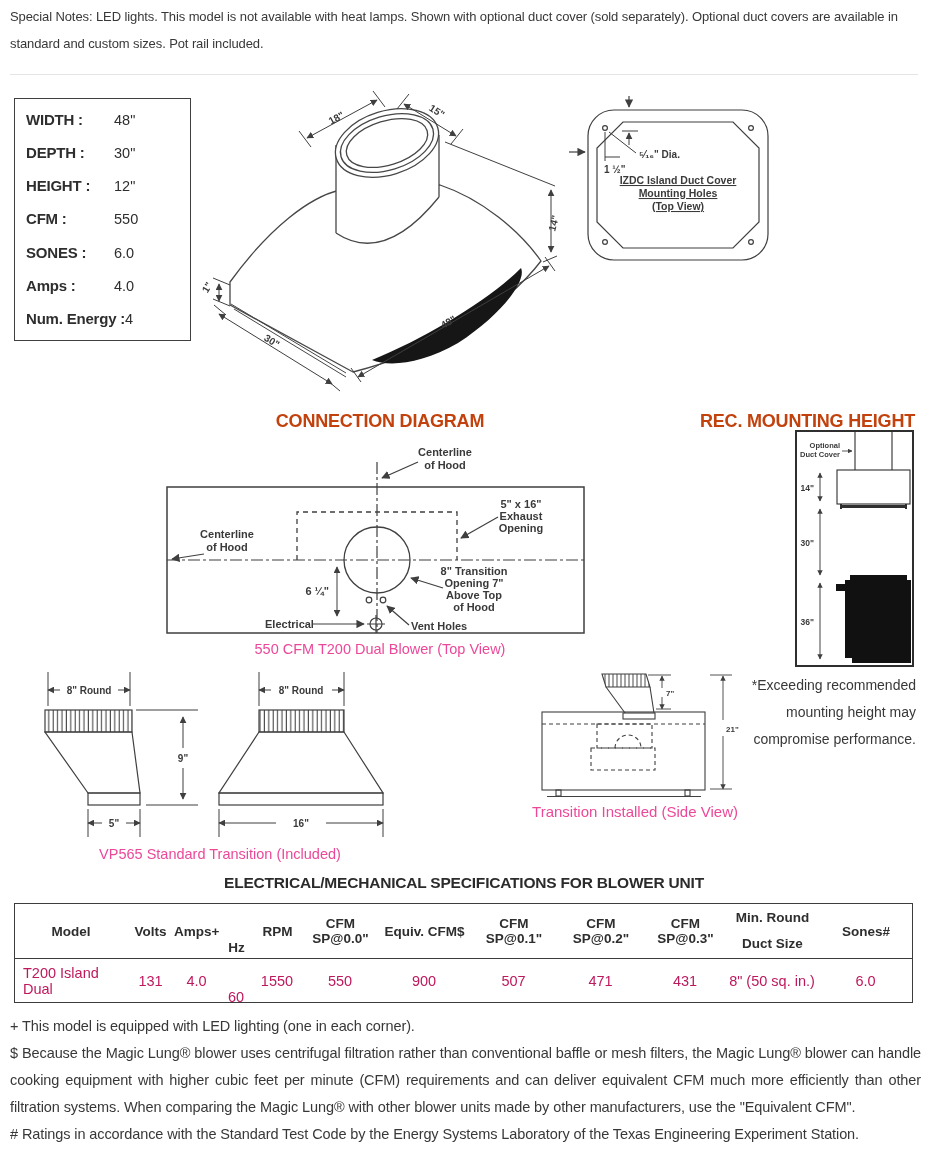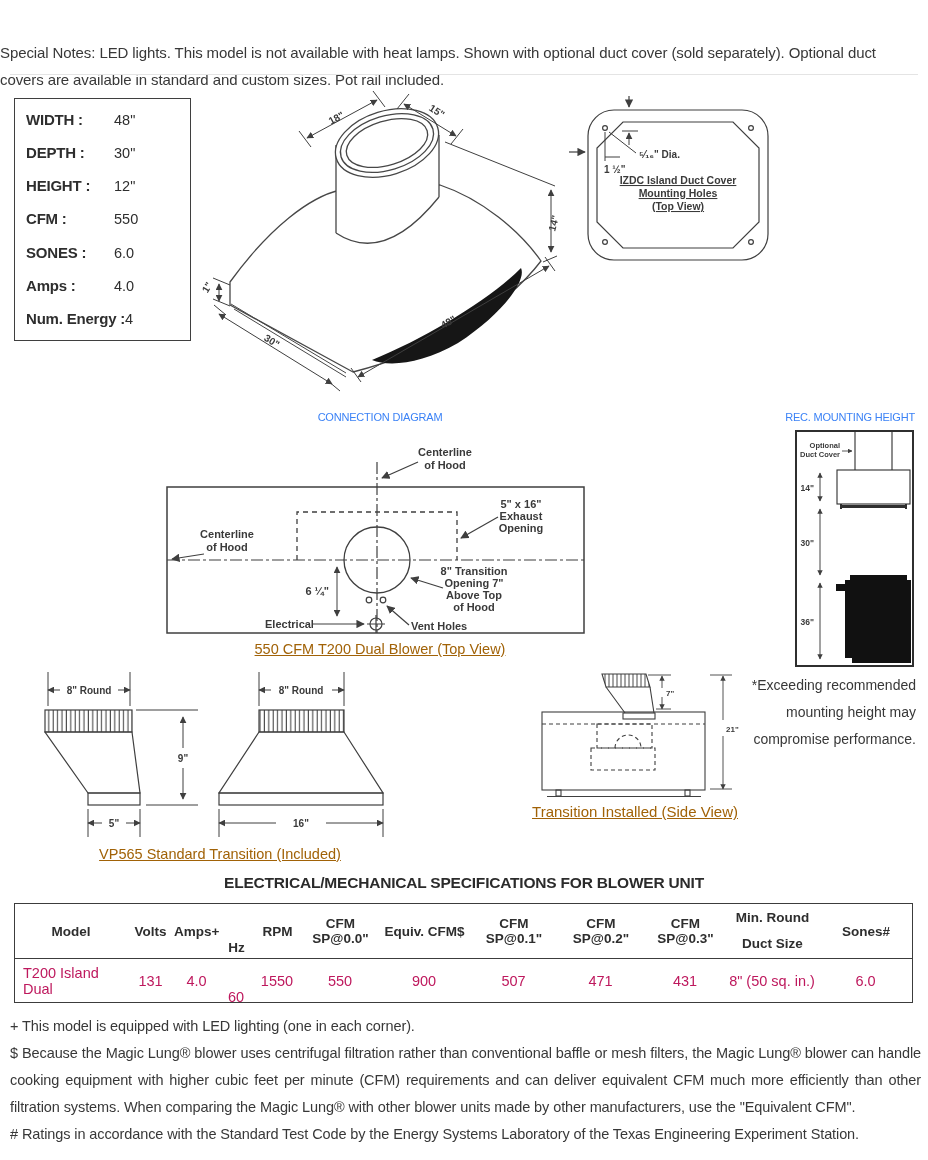--- a/index.html
+++ b/index.html
@@ -1,29 +1,29 @@
 <!DOCTYPE html>
 <html><head>
 <meta charset="utf-8">
 <style>
   html,body{margin:0;padding:0;background:#fff;}
   .page{position:relative;width:928px;height:1160px;background:#fff;overflow:hidden;
         font-family:"Liberation Sans",sans-serif;color:#383838;}
   .abs{position:absolute;}
-  .notes{top:3px;left:0;width:911px;font-size:15px;line-height:27px;letter-spacing:-0.1px;margin-top:36px;}
+  .notes{top:3px;left:10px;width:911px;font-size:13px;line-height:27px;letter-spacing:-0.1px;}
   .divider{top:74px;left:10px;width:908px;height:1px;background:#e4e4e4;}
   
   .spec-box{top:98px;left:14px;width:177px;height:243px;border:1.5px solid #3f3f3f;
             display:flex;flex-direction:column;justify-content:space-around;padding:4px 0 4px 11px;box-sizing:border-box;}
   .spec-row{white-space:nowrap;}
   .spec-label{display:inline-block;min-width:88px;font-size:15px;font-weight:600;color:#2e2e2e;letter-spacing:-0.2px;}
   .spec-value{font-size:14.5px;color:#2e2e2e;}
   
-  .sec-title{font-size:11px;font-weight:400;color:#3b82f6;letter-spacing:-0.2px;}
-  .caption{font-size:14.5px;color:#a16207;text-decoration:underline;}
+  .sec-title{font-size:18px;font-weight:700;color:#c2410c;letter-spacing:-0.2px;}
+  .caption{font-size:14.5px;color:#ec4899;}
   .center{text-align:center;}
   .right{text-align:right;}
   .mount-note{top:672px;left:740px;width:176px;font-size:14px;line-height:27px;text-align:right;color:#383838;}
   .mount-note span{display:block;}
   
   .tbl-title{top:874px;left:0;width:928px;font-size:15.5px;font-weight:700;color:#2b2b2b;text-align:center;letter-spacing:-0.2px;}
   .blower-table{top:903px;left:14px;width:899px;border:1px solid #3c3c3c;box-sizing:border-box;}
   .t-head{display:flex;align-items:center;height:54px;border-bottom:1px solid #3c3c3c;}
   .t-row{display:flex;align-items:center;height:43px;}
   .th,.td{text-align:center;box-sizing:border-box;}

